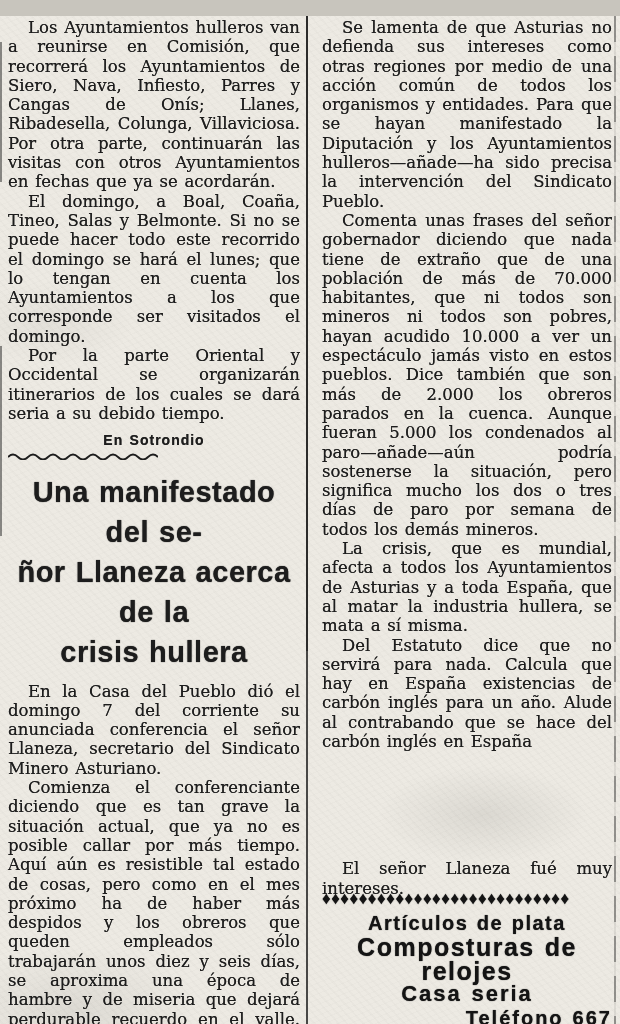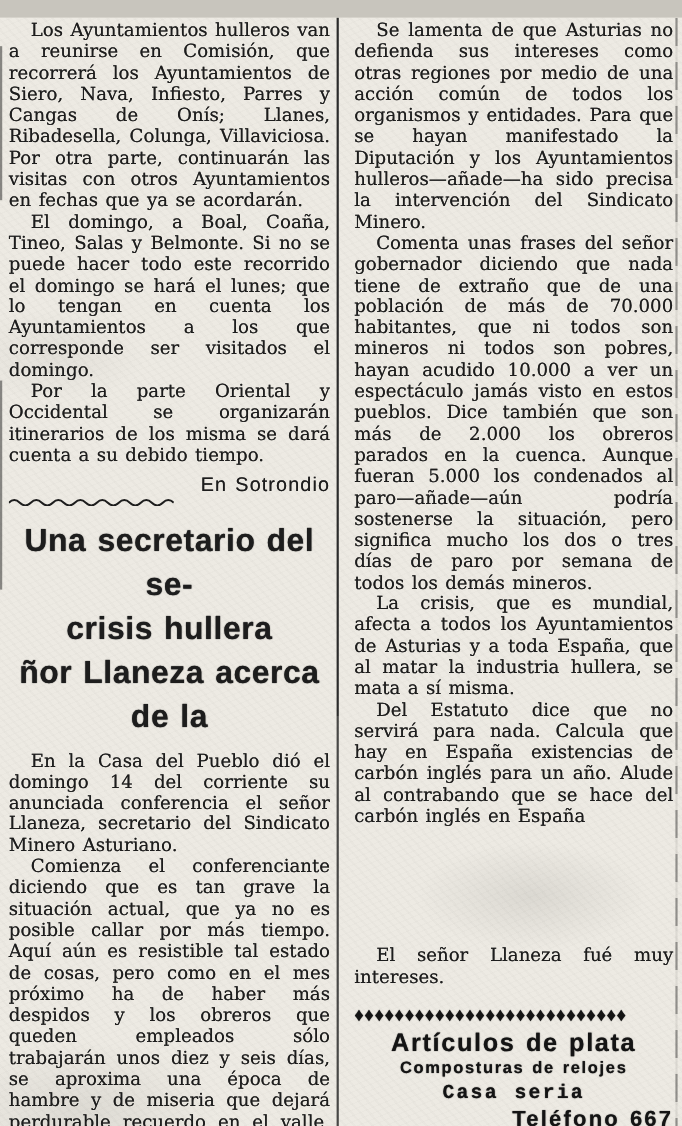--- a/index.html
+++ b/index.html
@@ -40,22 +40,22 @@
     opacity:.65;
   }
   .edge-mark-1,.edge-mark-2{
     position:absolute;left:0;width:2px;background:#222;opacity:.5;
   }
   .edge-mark-1{top:26px;height:140px;}
   .edge-mark-2{top:330px;height:190px;}
   .kicker{
     margin-top:8px;
     font-family:"Liberation Sans", sans-serif;
-    font-weight:normal;font-size:18px;letter-spacing:1px;
-    text-indent:0;text-align:right;
+    font-weight:bold;font-size:14px;letter-spacing:1px;
+    text-indent:0;text-align:center;
   }
   .wavy{display:block;margin-top:1px;}
   .headline{
     margin:12px 0 10px;
     font-family:"Liberation Sans", sans-serif;
     font-weight:bold;font-size:29px;line-height:40px;
     text-align:center;letter-spacing:.5px;
     text-shadow:0 0 1px rgba(10,10,10,.9);
   }
   .closing{
@@ -67,57 +67,57 @@
     text-align:center;
     font-family:"Liberation Sans", sans-serif;
     font-weight:bold;color:#141414;
     text-shadow:0 0 1px rgba(10,10,10,.85);
   }
   .diamond-row{
     font-size:17px;line-height:18px;letter-spacing:.5px;
     white-space:nowrap;overflow:hidden;margin-bottom:4px;text-align:left;
   }
   .ad-line-1{font-size:21px;line-height:25px;letter-spacing:.5px;}
-  .ad-line-2{font-size:23px;line-height:23px;letter-spacing:1.5px;}
-  .ad-line-3{font-size:15px;line-height:24px;letter-spacing:1.5px;}
-  .ad-line-4{font-size:18px;line-height:22px;letter-spacing:2px;font-family:Liberation Mono, monospace;}
+  .ad-line-2{font-size:20px;line-height:23px;letter-spacing:1.5px;}
+  .ad-line-3{font-size:25px;line-height:24px;letter-spacing:1.5px;}
+  .ad-line-4{font-size:22px;line-height:22px;letter-spacing:2px;}
   .ad-name{font-size:25px;line-height:31px;letter-spacing:0;}
   .ad-phone{font-size:20px;line-height:27px;letter-spacing:2px;text-align:right;}
 </style>
 </head>
 <body>
 
 <div class="page">
 
   <div class="col col-left">
     <p>Los Ayuntamientos hulleros van a reunirse en Comisión, que recorrerá los Ayuntamientos de Siero, Nava, Infiesto, Parres y Cangas de Onís; Llanes, Ribadesella, Colunga, Villaviciosa. Por otra parte, continuarán las visitas con otros Ayuntamientos en fechas que ya se acordarán.</p>
     <p>El domingo, a Boal, Coaña, Tineo, Salas y Belmonte. Si no se puede hacer todo este recorrido el domingo se hará el lunes; que lo tengan en cuenta los Ayuntamientos a los que corresponde ser visitados el domingo.</p>
-    <p>Por la parte Oriental y Occidental se organizarán itinerarios de los misma se dará cuenta a su debido tiempo.</p>
+    <p>Por la parte Oriental y Occidental se organizarán itinerarios de los cuales se dará seria a su debido tiempo.</p>
 
     <div class="kicker">
       <span>En Sotrondio</span>
       <svg class="wavy" width="150" height="8" viewBox="0 0 150 8">
         <path d="M0 5 Q5 0 10 5 T20 5 T30 5 T40 5 T50 5 T60 5 T70 5 T80 5 T90 5 T100 5 T110 5 T120 5 T130 5 T140 5 T150 5" fill="none" stroke="#1d1d1d" stroke-width="1.8"></path>
       </svg>
     </div>
 
     <div class="headline">
-      <div>Una secretario del se-</div>
+      <div>Una manifestado del se-</div>
+      <div>ñor Llaneza acerca de la</div>
       <div>crisis hullera</div>
-      <div>ñor Llaneza acerca de la</div>
     </div>
 
-    <p>En la Casa del Pueblo dió el domingo 14 del corriente su anunciada conferencia el señor Llaneza, secretario del Sindicato Minero Asturiano.</p>
+    <p>En la Casa del Pueblo dió el domingo 7 del corriente su anunciada conferencia el señor Llaneza, secretario del Sindicato Minero Asturiano.</p>
     <p>Comienza el conferenciante diciendo que es tan grave la situación actual, que ya no es posible callar por más tiempo. Aquí aún es resistible tal estado de cosas, pero como en el mes próximo ha de haber más despidos y los obreros que queden empleados sólo trabajarán unos diez y seis días, se aproxima una época de hambre y de miseria que dejará perdurable recuerdo en el valle. Mieres, que viene sosteniendo en las minas una vida lánguida, con el despido de obreros en todas las</p>
   </div>
 
   <div class="column-rule"></div>
 
   <div class="col col-right">
-    <p>Se lamenta de que Asturias no defienda sus intereses como otras regiones por medio de una acción común de todos los organismos y entidades. Para que se hayan manifestado la Diputación y los Ayuntamientos hulleros—añade—ha sido precisa la intervención del Sindicato Minero.</p>
+    <p>Se lamenta de que Asturias no defienda sus intereses como otras regiones por medio de una acción común de todos los organismos y entidades. Para que se hayan manifestado la Diputación y los Ayuntamientos hulleros—añade—ha sido precisa la intervención del Sindicato Pueblo.</p>
     <p>Comenta unas frases del señor gobernador diciendo que nada tiene de extraño que de una población de más de 70.000 habitantes, que ni todos son mineros ni todos son pobres, hayan acudido 10.000 a ver un espectáculo jamás visto en estos pueblos. Dice también que son más de 2.000 los obreros parados en la cuenca. Aunque fueran 5.000 los condenados al paro—añade—aún podría sostenerse la situación, pero significa mucho los dos o tres días de paro por semana de todos los demás mineros.</p>
     <p>La crisis, que es mundial, afecta a todos los Ayuntamientos de Asturias y a toda España, que al matar la industria hullera, se mata a sí misma.</p>
     <p>Del Estatuto dice que no servirá para nada. Calcula que hay en España existencias de carbón inglés para un año. Alude al contrabando que se hace del carbón inglés en España</p>
 
     <p class="closing">El señor Llaneza fué muy intereses.</p>
 
     <div class="ad">
       <div class="diamond-row">♦♦♦♦♦♦♦♦♦♦♦♦♦♦♦♦♦♦♦♦♦♦♦♦♦♦♦</div>
       <div class="ad-line-2">Artículos de plata</div>
       <div class="ad-line-3">Composturas de relojes</div>

